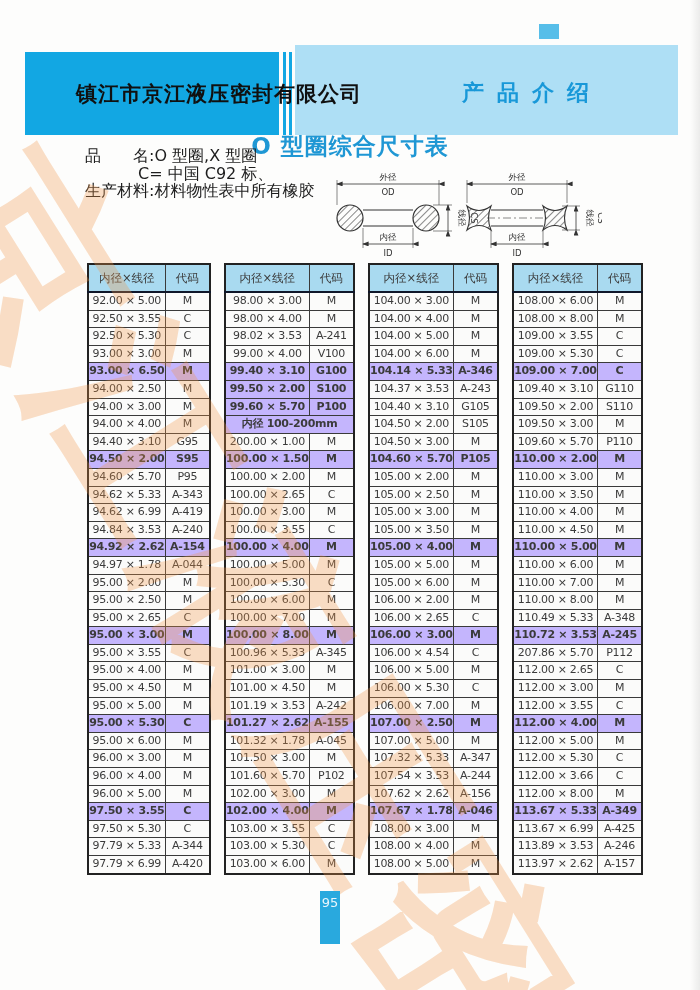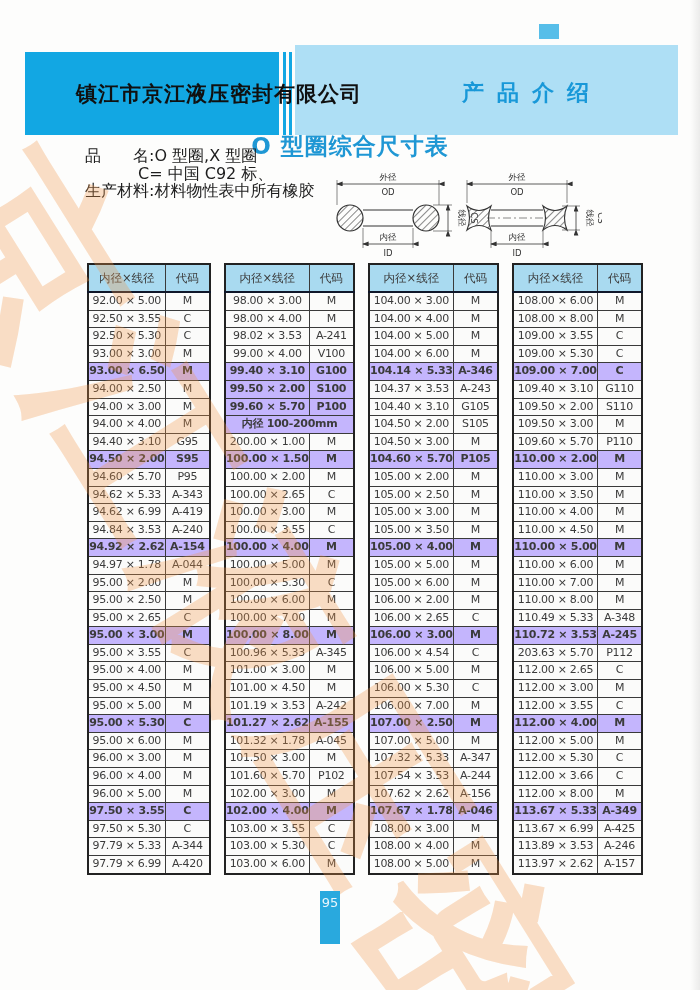--- a/index.html
+++ b/index.html
@@ -675,21 +675,21 @@
           </tr>
           <tr>
             <td>110.49 × 5.33</td>
             <td>A-348</td>
           </tr>
           <tr class="hl">
             <td>110.72 × 3.53</td>
             <td>A-245</td>
           </tr>
           <tr>
-            <td>203.63 × 5.70</td>
+            <td>207.86 × 5.70</td>
             <td>P112</td>
           </tr>
           <tr>
             <td>112.00 × 2.65</td>
             <td>C</td>
           </tr>
           <tr>
             <td>112.00 × 3.00</td>
             <td>M</td>
           </tr>

